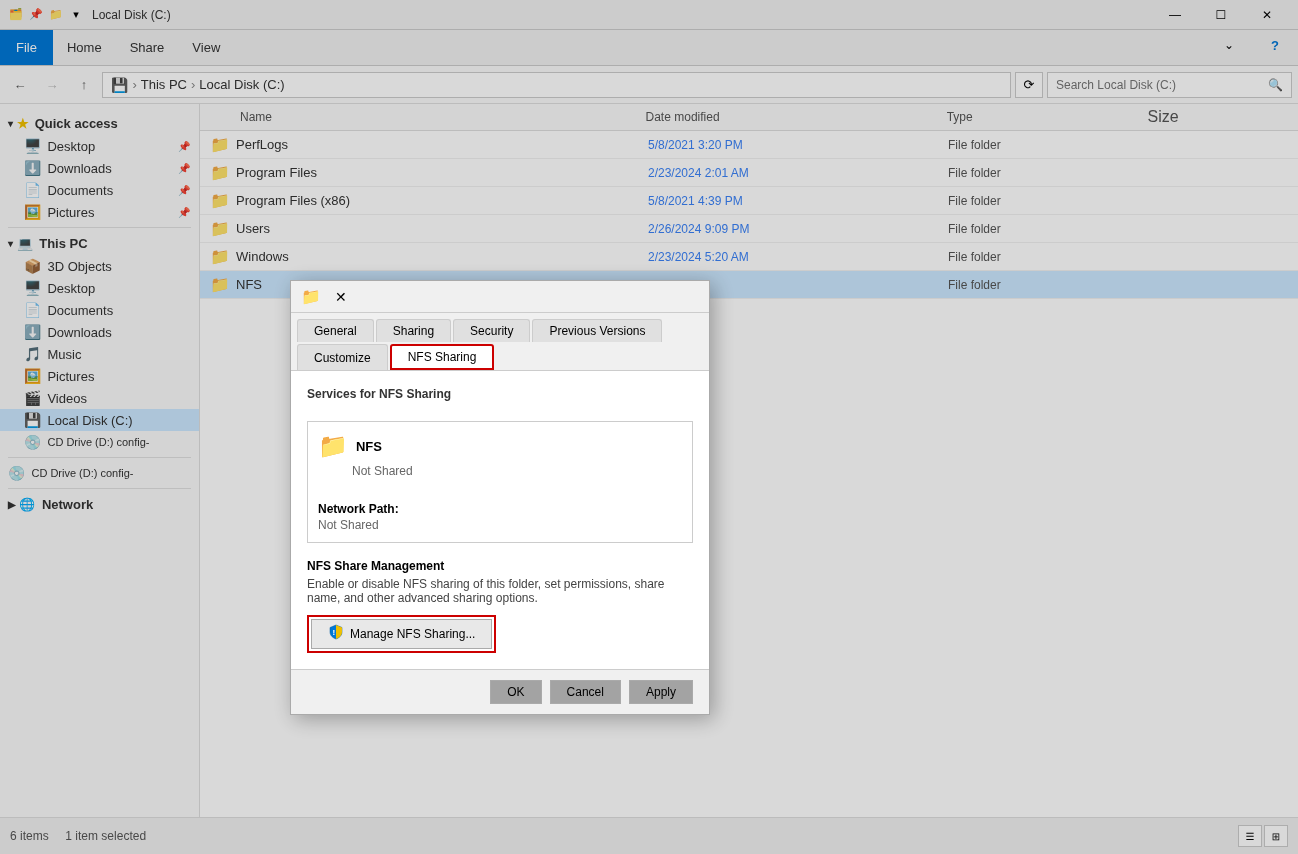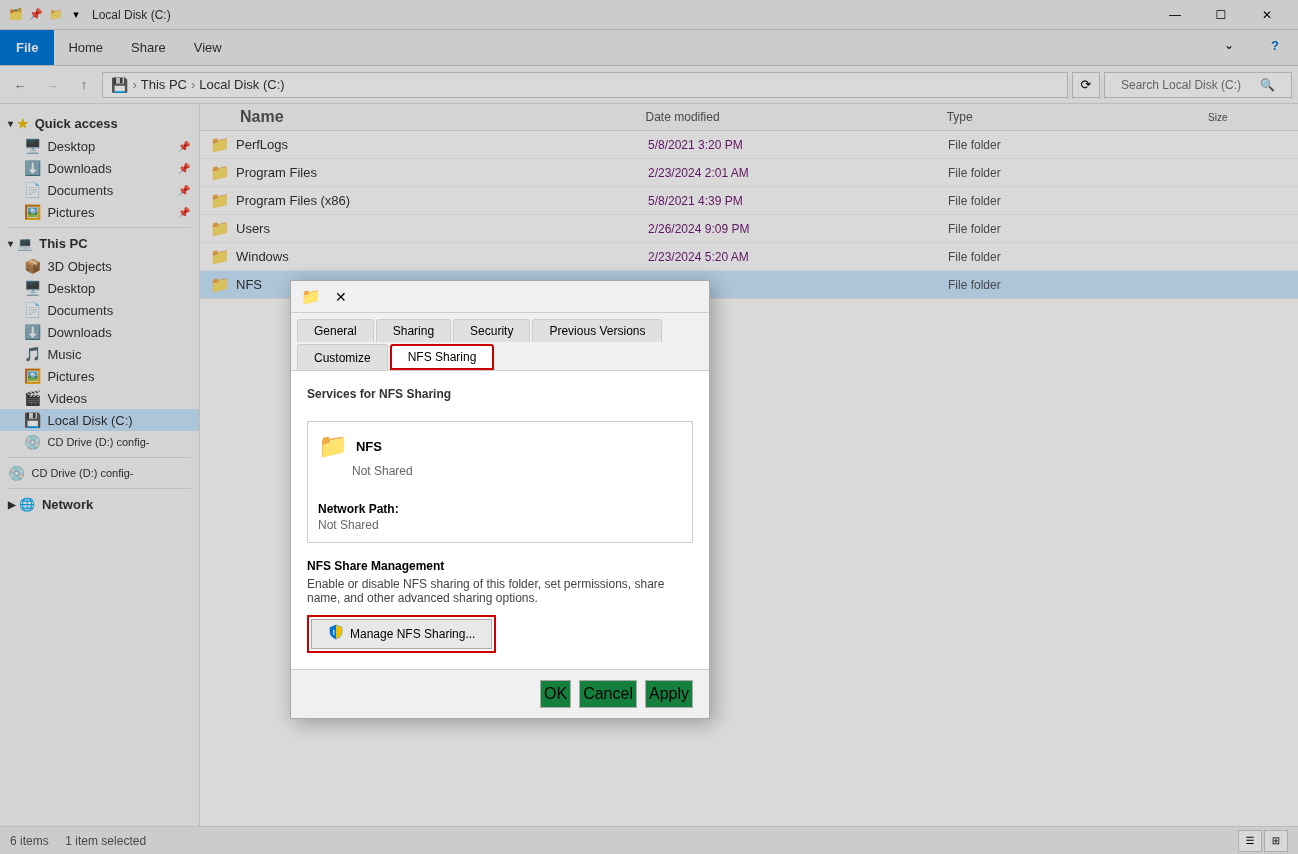--- a/index.html
+++ b/index.html
@@ -32,21 +32,21 @@
       border-bottom: 1px solid #ccc;
       display: flex;
       align-items: stretch;
     }
     .ribbon-file {
       background: #0078d7;
       color: #fff;
       padding: 0 16px;
       border: none;
       cursor: pointer;
-      font-weight: 700;
+      font-weight: 400;
       font-size: 13px;
     }
     .ribbon-tab {
       padding: 0 14px;
       border: none;
       background: transparent;
       cursor: pointer;
       font-size: 13px;
       color: #333;
     }
@@ -85,23 +85,23 @@
     .address-path .current { color: #333; font-weight: 400; }
     .refresh-btn {
       width: 28px; height: 26px;
       border: 1px solid #ccc;
       background: #fff;
       cursor: pointer;
       display: flex; align-items: center; justify-content: center;
       font-size: 13px;
     }
     .search-box {
-      width: 188px; height: 26px;
+      width: 245px; height: 26px;
       border: 1px solid #ccc;
-      padding: 0 16px;
+      padding: 0 8px;
       font-size: 12px;
       display: flex; align-items: center; gap: 4px;
       background: #fff;
     }
     .search-input {
       border: none; outline: none; width: 100%; font-size: 12px; color: #888;
       background: transparent;
     }
 
     
@@ -145,43 +145,43 @@
     }
     .content-header {
       display: flex;
       align-items: center;
       padding: 4px 10px;
       background: #f9f9f9;
       border-bottom: 1px solid #ddd;
       font-size: 12px;
       color: #555;
     }
-    .col-name { flex: 2; font-size: 16px; padding: 0 4px; font-weight: bold; }
+    .col-name { flex: 2; font-size: 12px; padding: 0 4px; }
     .col-date { flex: 1.5; font-size: 12px; }
     .col-type { flex: 1; font-size: 12px; }
-    .col-size { flex: 0.7; font-size: 10px; text-align: center; }
+    .col-size { flex: 0.7; font-size: 16px; }
 
     .file-row {
       display: flex;
       align-items: center;
       padding: 4px 10px;
       border-bottom: 1px solid #f0f0f0;
       cursor: pointer;
       height: 28px;
     }
     .file-row.selected { background: #cce8ff; }
     .file-row .file-icon { width: 20px; margin-right: 6px; font-size: 16px; flex-shrink: 0; }
     .file-name { flex: 2; font-size: 13px; color: #333; }
-    .file-date { flex: 1.5; font-size: 12px; color: #701a75; margin-left: 12px; }
+    .file-date { flex: 1.5; font-size: 12px; color: #3b82f6; margin-left: 12px; }
     .file-type { flex: 1; font-size: 12px; color: #555; }
     .file-size { flex: 0.7; font-size: 12px; color: #555; }
 
     
     .status-bar {
-      height: 28px;
+      height: 37px;
       background: #f0f0f0;
       border-top: 1px solid #ddd;
       display: flex;
       align-items: center;
       padding: 0 10px;
       font-size: 12px;
       color: #555;
       position: absolute;
       bottom: 0;
       left: 0;
@@ -309,25 +309,25 @@
     .shield-icon { font-size: 16px; }
     .dialog-footer {
       display: flex;
       justify-content: flex-end;
       gap: 8px;
       padding: 10px 16px;
       background: #f0f0f0;
       border-top: 1px solid #ccc;
     }
     .footer-btn {
-      padding: 4px 3px;
+      padding: 4px 16px;
       border: 1px solid #aaa;
-      background: #15803d;
-      cursor: pointer;
-      font-size: 16px;
+      background: #a3a3a3;
+      cursor: pointer;
+      font-size: 12px;
     }
 
     
     .nfs-row { background: #b8d4e8; }
   </style>
 </head>
 <body>
 
 <div class="title-bar">
   <div class="title-bar-icons">

